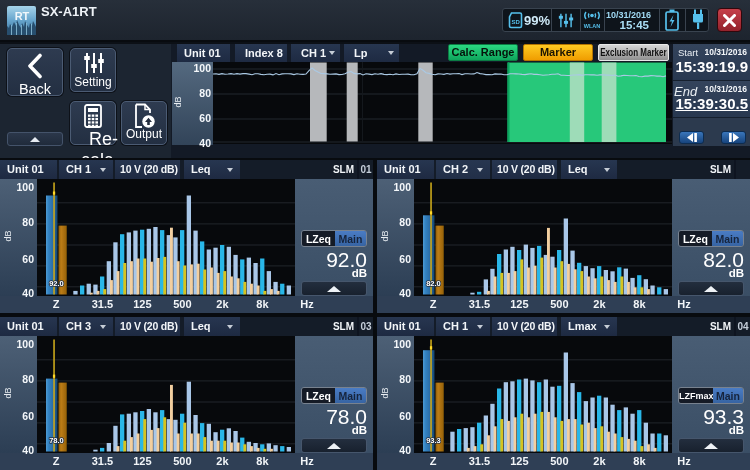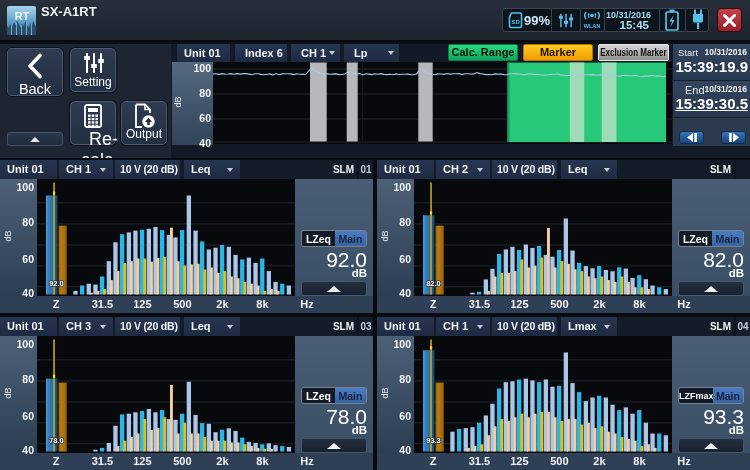--- a/index.html
+++ b/index.html
@@ -123,21 +123,21 @@
           <path d="M13 1.5 L13 6.5 L18 6.5" fill="none" stroke="#fff" stroke-width="1.5"></path>
           <circle cx="16.5" cy="18.5" r="6.2" fill="#fff"></circle>
           <path d="M16.5 14.8 L20 19 L17.8 19 L17.8 22 L15.2 22 L15.2 19 L13 19 Z" fill="#262f3f"></path>
         </svg></div>
       <div style="position:absolute;left:121px;top:83px;width:46px;text-align:center;font-size:12px;color:#fff;">Output</div>
       <div style="position:absolute;left:7px;top:88px;width:56px;height:14px;background:linear-gradient(#2b374a,#202b3b);border:1px solid #44536a;border-radius:3px;"></div>
       <div style="position:absolute;left:30px;top:92.5px;width:0;height:0;border-left:5.5px solid transparent;border-right:5.5px solid transparent;border-bottom:5.5px solid #e6ebf1;"></div>
     </div>
     <div style="position:absolute;left:171px;top:44px;width:579px;height:114px;background:#131a26;">
       <div style="position:absolute;left:6px;top:0;width:53px;height:18px;background:linear-gradient(#273650,#1e2a42);padding-left:7px;text-align:left;font-size:11px;font-weight:bold;color:#f2f5f8;line-height:18px;">Unit 01</div>
-      <div style="position:absolute;left:64px;top:0;width:52px;height:18px;background:linear-gradient(#273650,#1e2a42);padding-left:10px;text-align:left;font-size:11px;font-weight:bold;color:#f2f5f8;line-height:18px;">Index 6</div>
+      <div style="position:absolute;left:64px;top:0;width:52px;height:18px;background:linear-gradient(#273650,#1e2a42);padding-left:10px;text-align:left;font-size:11px;font-weight:bold;color:#f2f5f8;line-height:18px;">Index 8</div>
       <div style="position:absolute;left:120px;top:0;width:49px;height:18px;background:linear-gradient(#273650,#1e2a42);padding-left:10px;text-align:left;font-size:11px;font-weight:bold;color:#f2f5f8;line-height:18px;">CH 1</div>
       <div style="position:absolute;left:158px;top:7px;width:0;height:0;border-left:3.5px solid transparent;border-right:3.5px solid transparent;border-top:4.5px solid #c6cdd6;"></div>
       <div style="position:absolute;left:173px;top:0;width:55px;height:18px;background:linear-gradient(#273650,#1e2a42);padding-left:10px;text-align:left;font-size:11px;font-weight:bold;color:#f2f5f8;line-height:18px;">Lp</div>
       <div style="position:absolute;left:217px;top:7px;width:0;height:0;border-left:3.5px solid transparent;border-right:3.5px solid transparent;border-top:4.5px solid #c6cdd6;"></div>
       <div style="position:absolute;left:277px;top:0;width:70px;height:16.5px;background:linear-gradient(#2bd981,#0ea55c);border:1px solid #0b7c43;border-radius:2px;text-align:center;font-size:11px;font-weight:bold;color:#05130b;line-height:15px;">Calc. Range</div>
       <div style="position:absolute;left:352px;top:0;width:70px;height:16.5px;background:linear-gradient(#ffca22,#f09d00);border:1px solid #b37400;border-radius:2px;text-align:center;font-size:11px;font-weight:bold;color:#1c1402;line-height:15px;">Marker</div>
       <div style="position:absolute;left:427px;top:0;width:70.5px;height:16.5px;background:linear-gradient(#d6d6d6,#8f8f8f);border:1px solid #e8e8e8;border-radius:2px;overflow:hidden;">
         <div style="width:86px;text-align:center;font-size:10px;font-weight:bold;color:#111;line-height:15px;white-space:nowrap;transform:scaleX(0.8);transform-origin:0 50%;">Exclusion Marker</div>
       </div>
       <div style="position:absolute;left:1px;top:18px;width:41px;height:83px;z-index:5;background:linear-gradient(#54697f,#324459);">
@@ -165,21 +165,21 @@
           <polyline points="0,12.0 3,11.7 6,12.4 9,11.6 12,12.3 15,12.0 18,11.6 21,12.2 24,11.6 27,12.1 30,11.6 33,11.6 36,12.1 39,12.7 42,11.7 45,11.8 48,12.4 51,12.8 54,12.3 57,12.1 60,12.9 63,11.6 66,12.7 69,11.9 72,11.7 75,11.7 78,11.9 81,12.6 84,11.8 87,12.3 90,12.4 93,12.0 96,8.6 99,5.9 102,8.5 105,10.1 108,11.5 111,11.6 114,11.9 117,12.3 120,12.1 123,11.9 126,12.6 129,12.5 132,11.8 135,10.3 138,9.5 141,11.4 144,11.9 147,11.6 150,12.9 153,11.7 156,12.1 159,12.6 162,11.7 165,12.2 168,11.6 171,12.4 174,12.6 177,12.3 180,12.7 183,11.9 186,12.5 189,12.3 192,12.3 195,12.1 198,12.7 201,12.8 204,11.7 207,6.4 210,8.3 213,10.7 216,11.4 219,12.3 222,12.7 225,11.9 228,12.0 231,12.4 234,11.5 237,12.1 240,11.7 243,11.7 246,11.6 249,12.6 252,11.7 255,11.8 258,12.0 261,11.9 264,10.5 267,11.6 270,12.0 273,12.6 276,12.6 279,12.7 282,11.9 285,12.1 288,12.0 291,12.7 294,12.8 297,11.7 300,11.8 303,11.9 306,12.0 309,12.4 312,12.6 315,12.1 318,11.8 321,12.4 324,12.4 327,12.7 330,13.3 333,13.0 336,12.8 339,12.3 342,12.2 345,11.8 348,13.3 351,13.3 354,13.5 357,13.5 360,13.0 363,13.0 366,12.6 369,13.4 372,12.7 375,12.7 378,12.9 381,12.9 384,13.2 387,12.9 390,12.8 393,13.1 396,13.0 399,13.5 402,13.0 405,14.3 408,13.9 411,13.3 414,13.5 417,13.7 420,13.8 423,13.5 426,14.5 429,14.8 432,14.1 435,14.1 438,13.6 441,13.7 444,14.1 447,14.0 450,14.8 453,13.9" fill="none" stroke="#aac9e4" stroke-width="1.1"></polyline>
         </svg>
       </div>
       <div style="position:absolute;left:502px;top:0;width:77px;height:102px;background:#2c3a4e;">
         <div style="position:absolute;left:0;top:0;width:77px;height:37px;background:linear-gradient(#34445c,#283850);border-bottom:1px solid #16202e;">
           <div style="position:absolute;left:5px;top:3px;font-size:9.5px;color:#e8edf2;">Start</div>
           <div style="position:absolute;right:3px;top:3px;font-size:8.5px;font-weight:bold;color:#f4f7fa;">10/31/2016</div>
           <div style="position:absolute;right:2px;top:14px;font-size:15px;font-weight:bold;color:#fff;">15:39:19.9</div>
         </div>
         <div style="position:absolute;left:0;top:37px;width:77px;height:37px;background:linear-gradient(#34445c,#283850);border-bottom:1px solid #16202e;">
-          <div style="position:absolute;left:12px;top:3px;font-size:11px;color:#e8edf2;">End</div>
+          <div style="position:absolute;left:1px;top:3px;font-size:13px;color:#e8edf2;font-style:italic;">End</div>
           <div style="position:absolute;right:3px;top:3px;font-size:8.5px;font-weight:bold;color:#f4f7fa;">10/31/2016</div>
           <div style="position:absolute;right:2px;top:14px;font-size:15px;font-weight:bold;color:#fff;text-decoration:underline;">15:39:30.5</div>
         </div>
         <div style="position:absolute;left:6px;top:86.5px;width:25px;height:13px;background:linear-gradient(#3a76ba,#17447e);border:1px solid #0d2c50;border-radius:3px;"></div>
         <div style="position:absolute;left:48px;top:86.5px;width:25px;height:13px;background:linear-gradient(#3a76ba,#17447e);border:1px solid #0d2c50;border-radius:3px;"></div>
         <svg width="12" height="9" viewBox="0 0 12 9" style="position:absolute;left:12.5px;top:88.5px;">
           <path d="M7 0 L1 4.5 L7 9 Z" fill="#fff"></path>
           <rect x="8.3" y="0" width="2.6" height="9" fill="#fff"></rect>
         </svg>
         <svg width="12" height="9" viewBox="0 0 12 9" style="position:absolute;left:54.5px;top:88.5px;">

